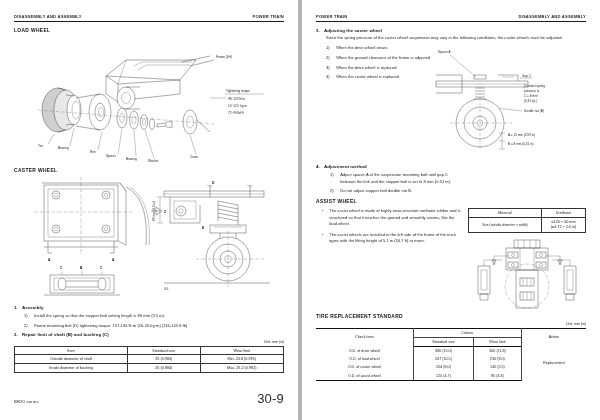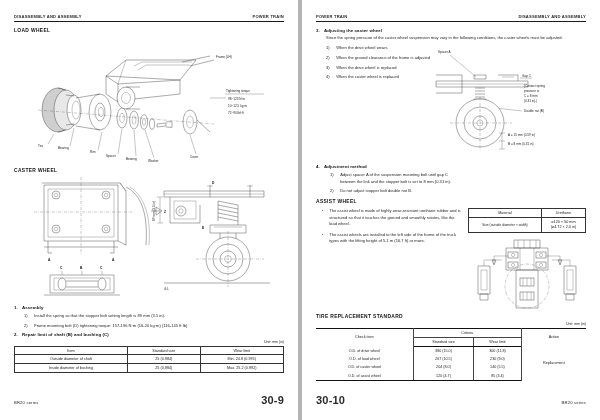--- a/index.html
+++ b/index.html
@@ -27,21 +27,21 @@
     font-size: 4.1px; letter-spacing: .22px; color: #2a2a2a;
     padding-bottom: 2px; border-bottom: .9px solid #1a1a1a;
     font-weight: bold;
   }
   .pg-footer {
     position: absolute; bottom: 14px; left: 14px; right: 14px;
     display: flex; justify-content: space-between; align-items: baseline;
     color: #2a2a2a;
   }
   .foot-series { font-size: 4.2px; letter-spacing: .15px; }
-  .foot-page { font-size: 11px; letter-spacing: .2px; font-weight: bold; }
+  .foot-page { font-size: 13px; letter-spacing: .2px; }
 
   .body-area { position: absolute; top: 28px; left: 14px; right: 14px; bottom: 26px; }
 
   h2.sec-title { font-size: 4.9px; font-weight: bold; letter-spacing: .35px; color: #111; }
   .num-head { font-size: 4.4px; font-weight: bold; color: #111; letter-spacing: .1px; }
   .body-txt { font-size: 4.05px; color: #1d1d1d; line-height: 1.55; letter-spacing: .02px; }
 
   .ol-item { display: flex; gap: 3.2px; margin-bottom: 3.4px; }
   .ol-num { flex: 0 0 auto; width: 7px; }
   .bullet-item { display: flex; gap: 3.2px; margin-bottom: 4.6px; }
@@ -532,19 +532,15 @@
               <td class="noL cell-l">O.D. of assist wheel</td>
               <td>120 (4.7)</td>
               <td>85 (3.4)</td>
             </tr>
           </tbody>
         </table>
       </div>
 
     </div>
 
-    <div class="pg-footer">
-      <span class="foot-page">30-10</span>
-      <span class="foot-series">BR20 series</span>
-    </div>
   </div>
 
 </div>
 
 </body></html>

